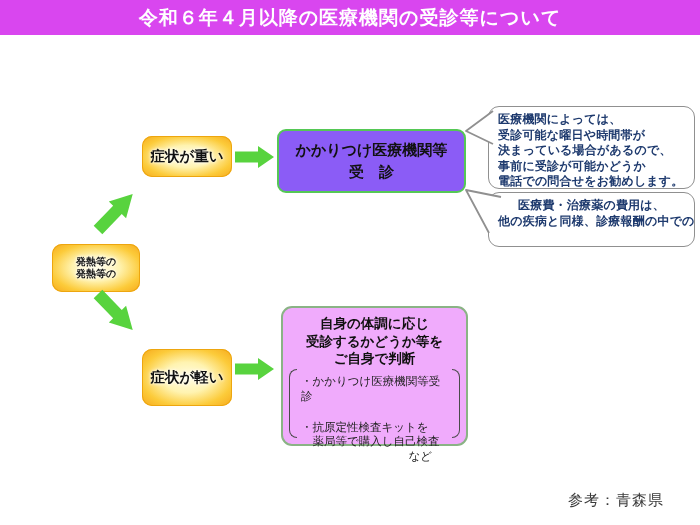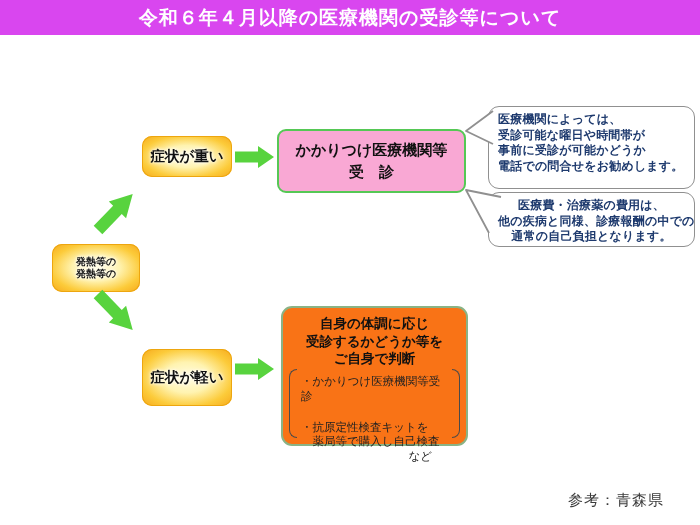--- a/index.html
+++ b/index.html
@@ -18,25 +18,25 @@
            display:flex; flex-direction:column; align-items:center; justify-content:center;
            font-weight:bold; color:#111; text-align:center;
            box-shadow:0 0 0 1px #eda60f inset; }
   .ynode span { text-shadow:0 0 3px #fff, 0 0 4px #fff; line-height:1.25; }
   .node-start { left:52px; top:244px; width:88px; height:48px; font-size:10px; }
   .node-severe { left:142px; top:136px; width:90px; height:41px; font-size:14.5px; }
   .node-mild { left:142px; top:349px; width:90px; height:57px; font-size:14.5px; }
 
   
   .consult-box { position:absolute; left:277px; top:129px; width:189px; height:64px;
-                 background:#f9a8d4; border:2.5px solid #55C855; border-radius:9px;
+                 background:#8b5cf6; border:2.5px solid #55C855; border-radius:9px;
                  display:flex; flex-direction:column; align-items:center; justify-content:center;
                  font-weight:bold; font-size:15px; color:#111; line-height:1.45; text-align:right; }
   .judge-box { position:absolute; left:281px; top:306px; width:187px; height:140px;
-               background:#f97316; border:2px solid #8AB385; border-radius:11px; }
+               background:#f0abfc; border:2px solid #8AB385; border-radius:11px; }
   .judge-title { padding-top:7px; text-align:center; font-weight:bold; font-size:13.5px;
                  line-height:1.3; color:#111; }
   .judge-items { position:absolute; left:5px; right:5px; top:61px; bottom:6px;
                  padding:5px 13px 0 13px; font-size:11.5px; color:#222; line-height:1.3; }
   .judge-items::before { content:""; position:absolute; left:1px; top:0; bottom:0; width:7px;
                  border:1.3px solid #4a4a4a; border-right:none; border-radius:8px 0 0 8px; }
   .judge-items::after { content:""; position:absolute; right:1px; top:0; bottom:0; width:7px;
                  border:1.3px solid #4a4a4a; border-left:none; border-radius:0 8px 8px 0; }
   .judge-item2 { margin-top:16px; }
   .judge-item2b { padding-left:1em;font-family:Liberation Mono, monospace; }
@@ -93,28 +93,28 @@
       <div>・かかりつけ医療機関等受診</div>
       <div class="judge-item2">・抗原定性検査キットを</div>
       <div class="judge-item2b">薬局等で購入し自己検査</div>
       <div class="judge-etc">など</div>
     </div>
   </div>
 
   <div class="bubble bubble-phone">
     <div>医療機関によっては、</div>
     <div>受診可能な曜日や時間帯が</div>
+    <div>決まっている場合があるので、</div>
     <div>事前に受診が可能かどうか</div>
     <div>電話での問合せをお勧めします。</div>
   </div>
 
   <div class="bubble bubble-cost">
     <div>医療費・治療薬の費用は、</div>
     <div>他の疾病と同様、診療報酬の中での</div>
-    <div>通常の自己負担となります。</div>
   </div>
 
   <svg class="overlay" viewBox="0 0 700 525" xmlns="http://www.w3.org/2000/svg">
 
     <g transform="translate(98,230) rotate(-46)">
       <polygon points="0,-6 28,-6 28,-12 50,0 28,12 28,6 0,6" fill="#58D33E"></polygon>
     </g>
 
     <g transform="translate(98,294) rotate(46)">
       <polygon points="0,-6 28,-6 28,-12 50,0 28,12 28,6 0,6" fill="#58D33E"></polygon>

